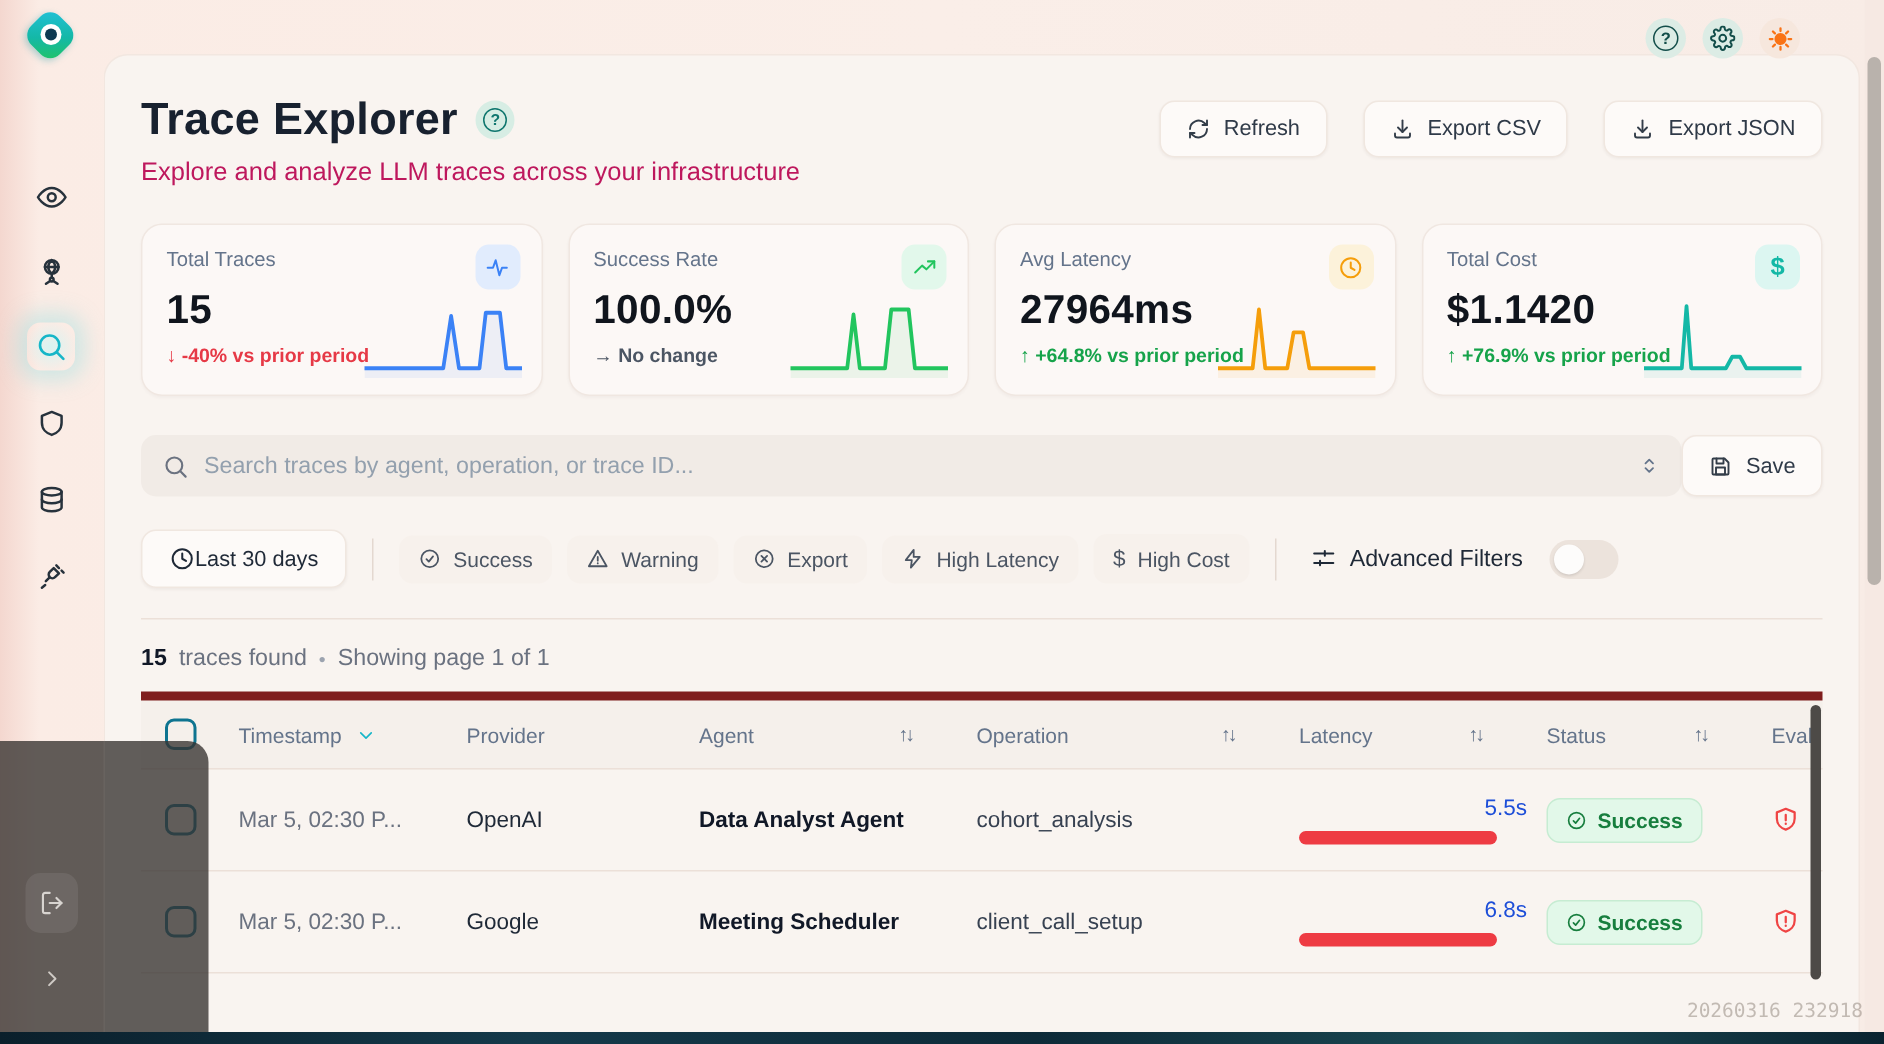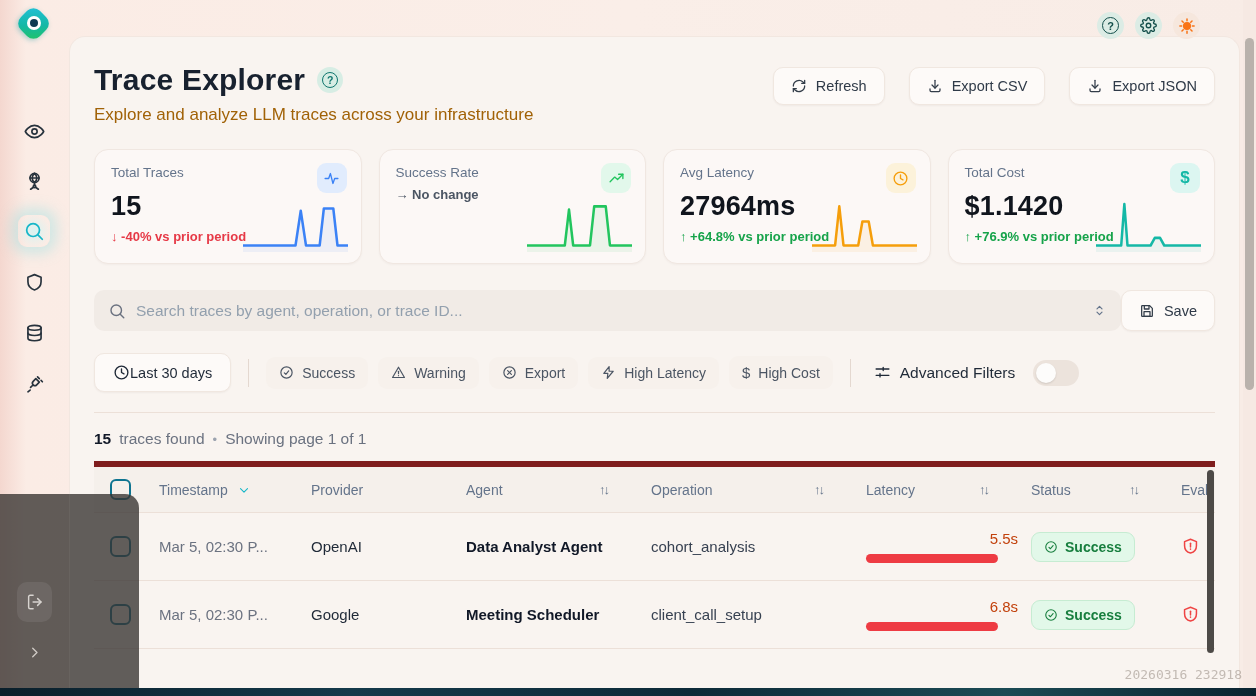--- a/index.html
+++ b/index.html
@@ -40,21 +40,21 @@
     background:#f9f4f0; border-radius:16px 16px 0 0; border:1px solid #f2e7e0; border-bottom:none;
     padding:26px 24px 0 24px; z-index:10; }
 
   .head-row { display:flex; justify-content:space-between; align-items:flex-start; }
   .page-title-wrap { display:flex; align-items:center; gap:12px; }
   .page-title { font-size:30px; font-weight:700; color:#18212f; letter-spacing:.2px; }
   .title-help { width:26px; height:26px; border-radius:50%; background:#d7ede4; color:#0f766e;
     display:flex; align-items:center; justify-content:center; cursor:pointer; }
   .title-help span { width:16px; height:16px; border:1.5px solid #0f766e; border-radius:50%;
     font-size:10.5px; font-weight:700; display:flex; align-items:center; justify-content:center; }
-  .subtitle { margin-top:8px; font-size:17px; color:#a16207; }
+  .subtitle { margin-top:8px; font-size:17px; color:#be185d; }
   .actions { display:flex; gap:24px; margin-top:4px; }
   .btn { display:flex; align-items:center; gap:9px; background:#fdfaf8; border:1px solid #f0e7e0;
     border-radius:10px; padding:10px 17px; font-size:14.5px; color:#2f3a48; cursor:pointer;
     box-shadow:0 1px 2px rgba(60,40,30,.05); white-space:nowrap; }
   .btn .ico-box { color:#333d49; }
 
   
   .stats { display:flex; gap:17px; margin-top:24px; }
   .card { flex:1; position:relative; background:#fcf8f6; border:1px solid #f0e7e1; border-radius:14px;
     height:115px; padding:15px 16px; box-shadow:0 1px 2px rgba(80,50,40,.04); }
@@ -106,21 +106,21 @@
   .cell { padding-left:13px; display:flex; align-items:center; gap:9px; }
   .cell.cb { justify-content:center; padding-left:0; }
   .checkbox { width:21px; height:21px; border:2px solid #0e7490; border-radius:6px; background:transparent; cursor:pointer; }
   .sort { margin-left:auto; padding-right:30px; color:#64748b; font-size:13px; letter-spacing:-2px; cursor:pointer; }
   .sorted-ic { color:#16b6c8; cursor:pointer; }
   .c-ts { color:#6b7280; }
   .c-provider { color:#1f2937; }
   .c-agent { color:#111827; font-weight:700; font-size:15px; }
   .c-op { color:#374151; }
   .lat-wrap { display:flex; flex-direction:column; gap:7px; padding-left:13px; }
-  .lat-val { font-size:15px; color:#c2410c; }
+  .lat-val { font-size:15px; color:#1d4ed8; }
   .lat-bar { width:132px; height:9px; border-radius:5px; background:#ee3b43; }
   .status-badge { display:inline-flex; align-items:center; gap:7px; background:#e2f8e9;
     border:1px solid #c6ecd2; color:#177e3e; border-radius:9px; padding:6px 12px; font-size:14px;
     font-weight:600; cursor:default; }
   .eval-cell { color:#ef4444; }
   .partial-row { height:12px; }
   .table-scrollbar { position:absolute; right:1px; top:3px; bottom:8px; width:7px; border-radius:4px;
     background:#4d4a47; cursor:pointer; }
 
   
@@ -266,20 +266,21 @@
         </svg>
     </div>
     <div class="card">
       <div class="label">Success Rate</div>
       <div class="badge-ic" style="background: rgb(226, 248, 235); color: rgb(34, 197, 94);">
         <svg class="ico" width="17" height="17" viewBox="0 0 24 24" stroke-width="2.2">
             <polyline points="3 16.5 9.5 10 13.5 13.5 21 6"></polyline>
             <polyline points="15 6 21 6 21 12"></polyline>
           </svg>
       </div>
+      <div class="value">100.0%</div>
       <div class="delta" style="color: rgb(75, 85, 99);">→ No change</div>
       <svg class="spark" width="105" height="50" viewBox="0 0 100 46" preserveAspectRatio="none">
           <polygon points="0,40 36,40 40,7 44,40 60,40 64,4 75,4 79,40 100,40 100,46 0,46" fill="#22c55e" opacity="0.08"></polygon>
           <polyline points="0,40 36,40 40,7 44,40 60,40 64,4 75,4 79,40 100,40" fill="none" stroke="#22c55e" stroke-width="2.4" stroke-linejoin="round" stroke-linecap="round"></polyline>
         </svg>
     </div>
     <div class="card">
       <div class="label">Avg Latency</div>
       <div class="badge-ic" style="background: rgb(252, 242, 218); color: rgb(245, 158, 11);">
         <svg class="ico" width="17" height="17" viewBox="0 0 24 24" stroke-width="2.2">

